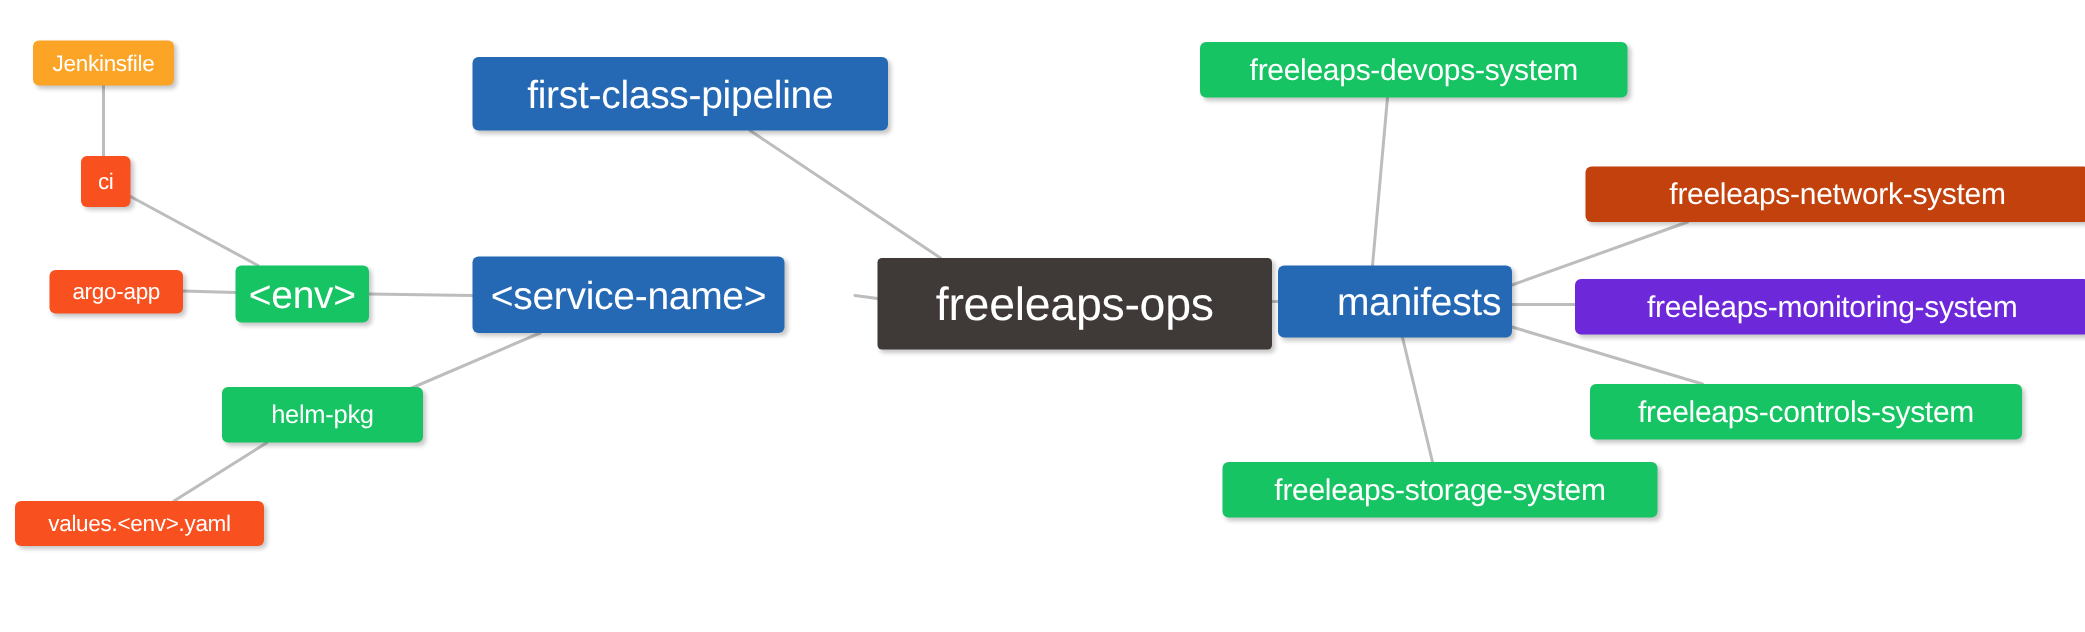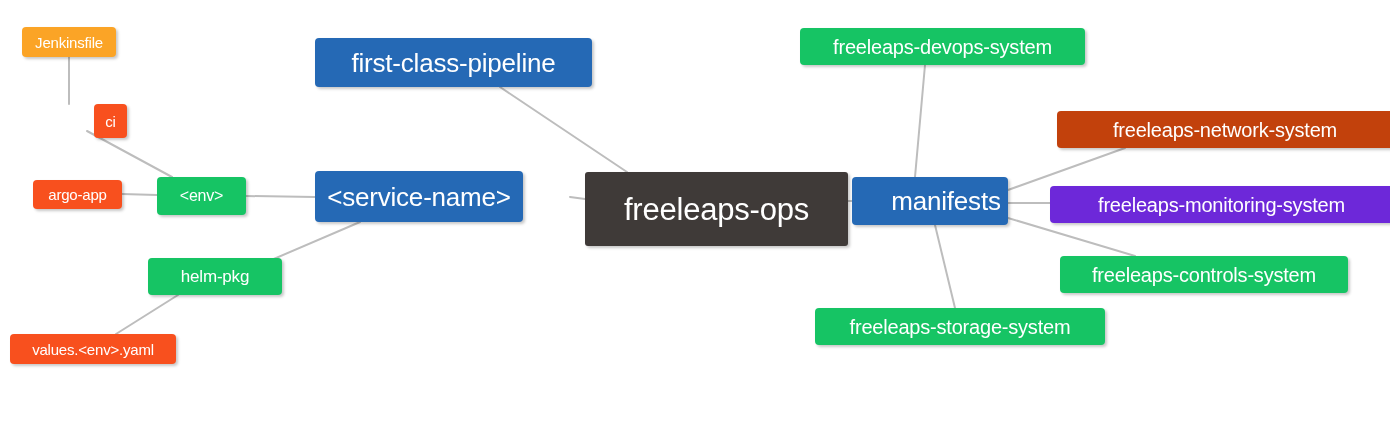--- a/index.html
+++ b/index.html
@@ -59,27 +59,27 @@
       <line x1="172" y1="177" x2="87" y2="131" stroke="#bdbdbd" stroke-width="2" stroke-linecap="round"></line>
       <line x1="157" y1="195" x2="122" y2="194" stroke="#bdbdbd" stroke-width="2" stroke-linecap="round"></line>
       <line x1="69" y1="104" x2="69" y2="57" stroke="#bdbdbd" stroke-width="2" stroke-linecap="round"></line>
       <line x1="178" y1="295" x2="116" y2="334" stroke="#bdbdbd" stroke-width="2" stroke-linecap="round"></line>
       <line x1="915" y1="177" x2="925" y2="65" stroke="#bdbdbd" stroke-width="2" stroke-linecap="round"></line>
       <line x1="1008" y1="190" x2="1125" y2="148" stroke="#bdbdbd" stroke-width="2" stroke-linecap="round"></line>
       <line x1="1008" y1="203" x2="1050" y2="203" stroke="#bdbdbd" stroke-width="2" stroke-linecap="round"></line>
       <line x1="1008" y1="218" x2="1135" y2="256" stroke="#bdbdbd" stroke-width="2" stroke-linecap="round"></line>
       <line x1="935" y1="225" x2="955" y2="308" stroke="#bdbdbd" stroke-width="2" stroke-linecap="round"></line>
     </svg>
-<div class="node root" style="left: 585px; top: 172px; width: 263px; height: 74px; background: rgb(63, 58, 56); font-size: 31px;">freeleaps-ops</div>
+<div class="node root" style="left: 585px; top: 172px; width: 263px; height: 61px; background: rgb(63, 58, 56); font-size: 31px;">freeleaps-ops</div>
     <div class="node" style="left: 315px; top: 171px; width: 208px; height: 51px; background: rgb(37, 105, 181); font-size: 26px;">&lt;service-name&gt;</div>
     <div class="node" style="left: 315px; top: 38px; width: 277px; height: 49px; background: rgb(37, 105, 181); font-size: 26px;">first-class-pipeline</div>
     <div class="node" style="left: 852px; top: 177px; width: 156px; height: 48px; background: rgb(37, 105, 181); font-size: 26px; padding-left: 32px;">manifests</div>
-    <div class="node" style="left: 157px; top: 177px; width: 89px; height: 38px; background: rgb(22, 196, 100); font-size: 16px;">&lt;env&gt;</div>
+    <div class="node" style="left: 157px; top: 177px; width: 89px; height: 38px; background: rgb(22, 196, 100); font-size: 26px;">&lt;env&gt;</div>
     <div class="node" style="left: 148px; top: 258px; width: 134px; height: 37px; background: rgb(22, 196, 100); font-size: 17px;">helm-pkg</div>
-    <div class="node" style="left: 54px; top: 104px; width: 33px; height: 34px; background: rgb(248, 80, 30); font-size: 15px; margin-left: 40px;">ci</div>
+    <div class="node" style="left: 54px; top: 104px; width: 33px; height: 34px; background: rgb(248, 80, 30); font-size: 15px;">ci</div>
     <div class="node" style="left: 33px; top: 180px; width: 89px; height: 29px; background: rgb(248, 80, 30); font-size: 15px; text-align: center;">argo-app</div>
     <div class="node" style="left: 22px; top: 27px; width: 94px; height: 30px; background: rgb(251, 164, 38); font-size: 15px;">Jenkinsfile</div>
     <div class="node" style="left: 10px; top: 334px; width: 166px; height: 30px; background: rgb(248, 80, 30); font-size: 15px;">values.&lt;env&gt;.yaml</div>
     <div class="node" style="left: 800px; top: 28px; width: 285px; height: 37px; background: rgb(22, 196, 100); font-size: 20px;">freeleaps-devops-system</div>
     <div class="node" style="left: 1057px; top: 111px; width: 336px; height: 37px; background: #c2410c; font-size: 20px;">freeleaps-network-system</div>
     <div class="node" style="left: 1050px; top: 186px; width: 343px; height: 37px; background: #6d28d9; font-size: 20px;">freeleaps-monitoring-system</div>
     <div class="node" style="left: 1060px; top: 256px; width: 288px; height: 37px; background: rgb(22, 196, 100); font-size: 20px;">freeleaps-controls-system</div>
     <div class="node" style="left: 815px; top: 308px; width: 290px; height: 37px; background: rgb(22, 196, 100); font-size: 20px;">freeleaps-storage-system</div>
   </div>
 

